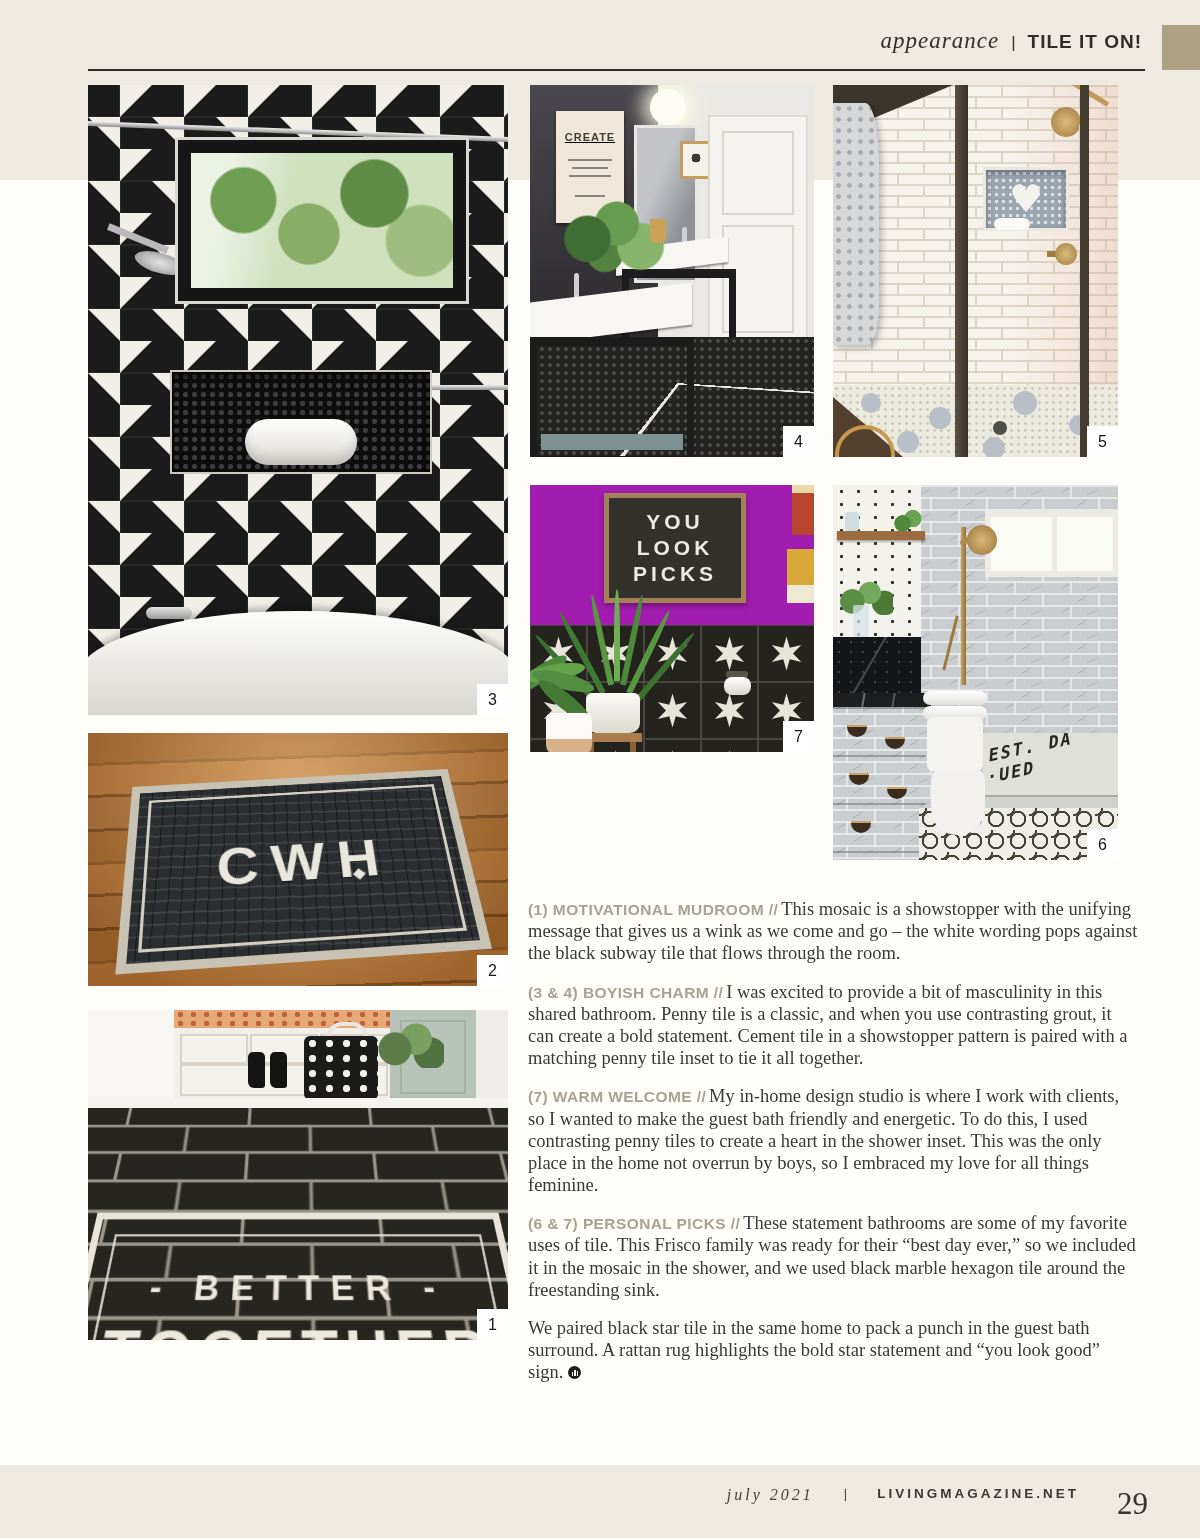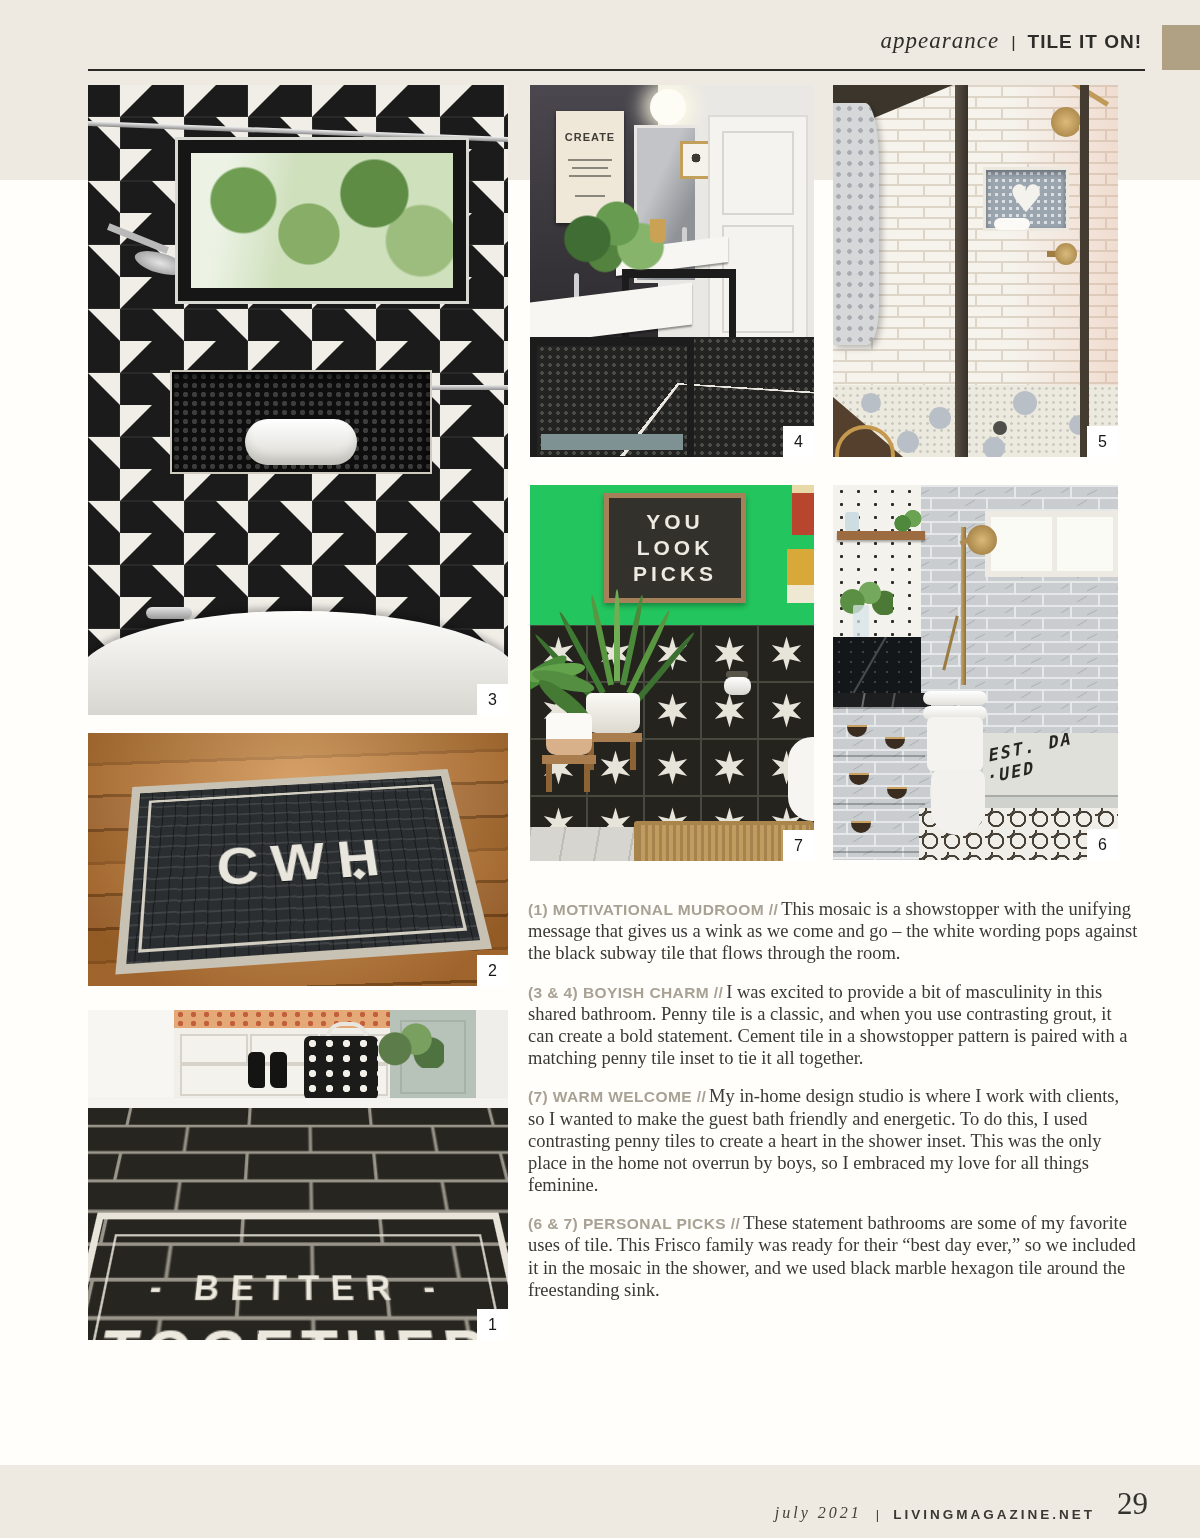--- a/index.html
+++ b/index.html
@@ -82,21 +82,21 @@
   .p1-inset{position:absolute;left:50%;top:118px;transform:translateX(-50%);width:336px;height:172px;border:6px solid #e8e4d9;}
   .p1-inset-in{position:absolute;inset:13px;border:2px solid rgba(232,228,217,.85);
       display:flex;flex-direction:column;align-items:center;justify-content:center;gap:4px;}
   .p1-l1{font-family:"Liberation Sans",sans-serif;font-weight:bold;font-size:28px;letter-spacing:9px;color:#ece8dd;}
   .p1-l2{font-family:"Liberation Sans",sans-serif;font-weight:bold;font-size:46px;letter-spacing:5px;color:#ece8dd;}
   
   .p4{left:530px;top:85px;width:284px;height:372px;background:#eae8e4;}
   .p4-dark{left:0;top:0;width:128px;height:260px;background:linear-gradient(#4a484e,#2c2a2d);}
   .p4-light{left:120px;top:4px;width:36px;height:36px;border-radius:50%;background:#fdfdf6;
             box-shadow:0 0 18px 8px rgba(255,252,230,.8);}
-  .p4-banner{left:26px;top:26px;width:68px;height:112px;background:#efe8d8;box-shadow:0 2px 4px rgba(0,0,0,.5);}
+  .p4-banner{left:26px;top:26px;width:68px;height:112px;background:#efe8d8;box-shadow:0 2px 4px rgba(0,0,0,.5);text-decoration:underline;}
   .p4-banner .t{font-family:"Liberation Sans",sans-serif;font-weight:bold;font-size:11px;letter-spacing:1px;
                 color:#403d36;text-align:center;margin-top:20px;}
   .p4-bar{position:absolute;left:50%;transform:translateX(-50%);height:2px;background:#8b867c;}
   .p4-mirror{left:104px;top:40px;width:58px;height:152px;border:3px solid #e8e7e3;
              background:linear-gradient(115deg,#c2c4c8 0 35%,#8f9296 70%);}
   .p4-frame{position:absolute;width:26px;height:32px;border:3px solid #c2a059;background:#f4f2ea;}
   .p4-frame i{position:absolute;left:5px;top:6px;right:5px;bottom:6px;background:
       radial-gradient(circle at 50% 40%,#3c3a35 0 30%,transparent 32%);}
   .p4-door{left:178px;top:30px;width:96px;height:228px;background:#f4f3f0;border:2px solid #dddbd5;}
   .p4-door .pnl{position:absolute;left:12px;right:12px;border:2px solid #d8d6d0;}
@@ -134,21 +134,21 @@
   .p5-pull{left:246px;top:40px;width:2px;height:40px;background:#cdd0d2;}
   .p5-valve{left:222px;top:158px;width:22px;height:22px;border-radius:50%;background:radial-gradient(#d9bb7d,#a07c40);}
   .p5-stem{left:214px;top:166px;width:10px;height:6px;background:#a07c40;}
   .p5-floor{left:0;top:300px;right:0;bottom:0;background:#eceadf;
       background-image:radial-gradient(circle,rgba(150,150,140,.4) 1px,transparent 1.6px);background-size:7px 7px;}
   .p5-dot{position:absolute;border-radius:50%;background:#b8bfc7;}
   .p5-drain{position:absolute;left:160px;top:36px;width:14px;height:14px;border-radius:50%;background:#4e4e4a;}
   .p5-wood{left:0;top:312px;width:70px;height:60px;background:#54402c;clip-path:polygon(0 0,0 100%,100% 100%);}
   .p5-stool{left:2px;top:340px;width:52px;height:52px;border:4px solid #c59a4f;border-radius:50%;background:transparent;}
   
-  .p7{left:530px;top:485px;width:284px;height:376px;background:#22c55e;}
+  .p7{left:530px;top:485px;width:284px;height:267px;background:#a21caf;}
   .p7-sign{left:74px;top:8px;width:132px;height:100px;border:5px solid #a5815a;background:#32312c;
       display:flex;flex-direction:column;align-items:center;justify-content:center;gap:2px;
       box-shadow:0 3px 5px rgba(0,0,0,.3);}
   .p7-sign span{font-family:"Liberation Sans",sans-serif;font-weight:bold;font-size:21px;letter-spacing:4px;color:#edeae1;}
   .p7-poster1{left:262px;top:0;width:22px;height:50px;background:#b8462e;
       background-image:linear-gradient(#e8d9a9 0 8px,transparent 8px);}
   .p7-poster2{left:257px;top:64px;width:27px;height:54px;background:#d8a838;
       background-image:linear-gradient(transparent 0 36px,#efe8d2 36px);}
   .p7-starwall{left:0;top:140px;width:284px;height:202px;}
   .p7-tp-brk{left:196px;top:186px;width:22px;height:7px;background:#57544a;border-radius:3px;}
@@ -212,21 +212,21 @@
   
   .article{left:528px;top:882px;width:610px;}
   .article p{margin:16px 0 9px 0;font-size:18.5px;line-height:1.2;color:#3a3936;text-align:left;}
   .kicker{font-family:"Liberation Sans",sans-serif;font-weight:bold;font-size:15.5px;letter-spacing:.4px;
           color:#a8a194;margin-right:3px;}
   .kicker:empty{margin:0;}
   .end-mark{display:inline-block;width:13px;height:13px;border-radius:50%;background:#1c1b19;
             vertical-align:-1px;margin-left:5px;position:relative;}
   .end-mark i{position:absolute;bottom:3px;background:#fff;width:1.5px;}
   
-  .footer{top:1486px;right:52px;display:flex;align-items:flex-end;gap:14px;}
+  .footer{top:1486px;right:52px;display:flex;align-items:flex-start;gap:30px;}
   .f-date{font-family:"Liberation Serif",serif;font-style:italic;font-size:16px;letter-spacing:3px;color:#45413a;}
   .f-div{font-family:"Liberation Sans",sans-serif;font-size:13px;color:#45413a;}
   .f-site{font-family:"Liberation Sans",sans-serif;font-weight:bold;font-size:13.5px;letter-spacing:3px;color:#3b3833;}
   .f-num{font-family:"Liberation Serif",serif;font-size:31px;color:#35332f;margin-left:8px;}
 </style>
 </head>
 <body>
 
 <div class="page">
   <div class="a white-band"></div>
@@ -509,20 +509,23 @@
     </p>
     <p>
       <span class="kicker">(3 &amp; 4) BOYISH CHARM //</span><span>I was excited to provide a bit of masculinity in this shared bathroom. Penny tile is a classic, and when you use contrasting grout, it can create a bold statement. Cement tile in a showstopper pattern is paired with a matching penny tile inset to tie it all together.</span>
     </p>
     <p>
       <span class="kicker">(7) WARM WELCOME //</span><span>My in-home design studio is where I work with clients, so I wanted to make the guest bath friendly and energetic. To do this, I used contrasting penny tiles to create a heart in the shower inset. This was the only place in the home not overrun by boys, so I embraced my love for all things feminine.</span>
     </p>
     <p>
       <span class="kicker">(6 &amp; 7) PERSONAL PICKS //</span><span>These statement bathrooms are some of my favorite uses of tile. This Frisco family was ready for their “best day ever,” so we included it in the mosaic in the shower, and we used black marble hexagon tile around the freestanding sink.</span>
     </p>
+    <p>
+      <span class="kicker"></span><span>We paired black star tile in the same home to pack a punch in the guest bath surround. A rattan rug highlights the bold star statement and “you look good” sign.</span><span class="end-mark"><i style="left:3.5px;height:4px;"></i><i style="left:6px;height:6px;"></i><i style="left:8.5px;height:5px;"></i></span>
+    </p>
   </div>
 
   <div class="a footer">
     <span class="f-date">july 2021</span>
     <span class="f-div">|</span>
     <span class="f-site">LIVINGMAGAZINE.NET</span>
     <span class="f-num">29</span>
   </div>
 </div>
 

